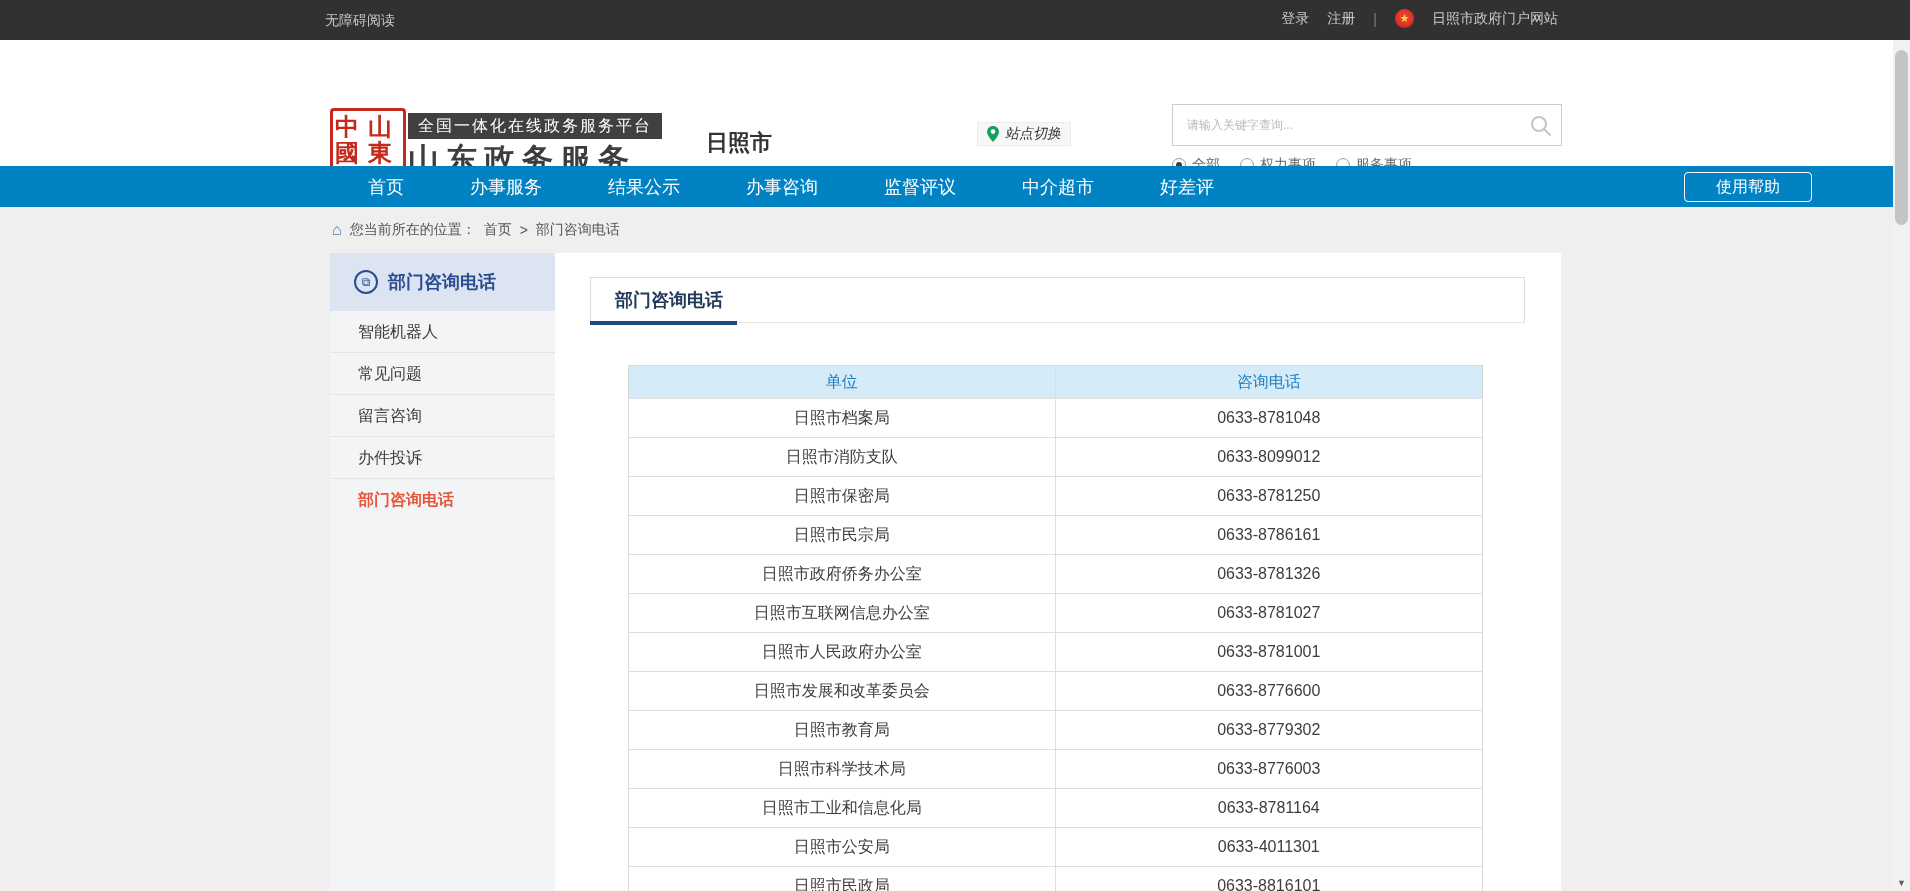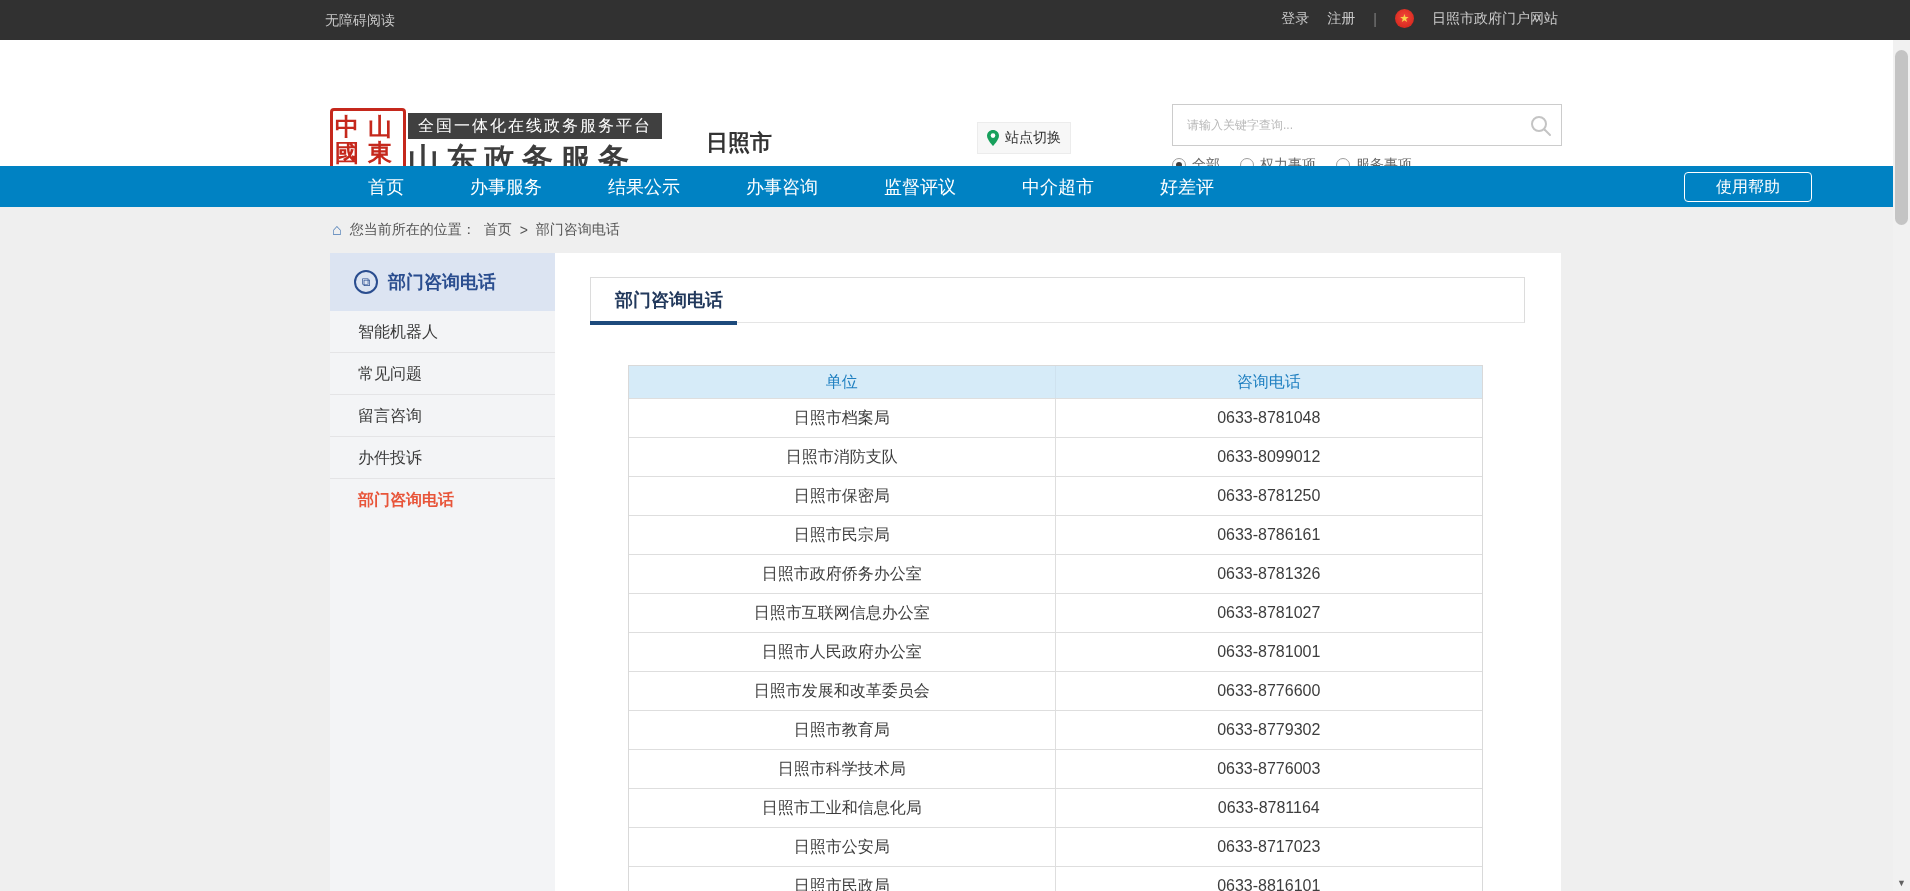--- a/index.html
+++ b/index.html
@@ -15,21 +15,21 @@
   .top-sep { color:#7d7d7d; }
   .emblem { width:19px; height:19px; border-radius:50%; background:radial-gradient(circle at 50% 42%, #f3473a 0%, #d92b21 70%); display:flex; align-items:center; justify-content:center; color:#f8d24a; font-size:11px; line-height:1; }
 
   
   .header { position:absolute; left:0; top:40px; width:1910px; height:126px; background:#ffffff; }
   .seal { position:absolute; left:330px; top:68px; width:76px; height:64px; border:3px solid #c5281c; border-radius:4px; color:#c5281c; display:grid; grid-template-columns:1fr 1fr; align-items:center; justify-items:center; font-weight:bold; font-size:24px; line-height:1.1; padding:2px; }
   .seal span { display:block; }
   .badge { position:absolute; left:408px; top:73px; height:26px; background:#404040; color:#ffffff; font-size:16px; line-height:26px; padding:0 10px; letter-spacing:2px; }
   .brand { position:absolute; left:408px; top:99px; font-size:31px; font-weight:bold; color:#3d3d3d; letter-spacing:7px; }
   .city { position:absolute; left:706px; top:88px; font-size:22px; font-weight:bold; color:#333333; }
-  .site-switch { position:absolute; left:977px; top:82px; width:94px; height:32px; background:#f7f7f7; border:1px solid #ececec; display:flex; align-items:center; justify-content:center; gap:6px; font-size:14px; color:#333; cursor:pointer; }
+  .site-switch { position:absolute; left:977px; top:82px; width:94px; height:24px; background:#f7f7f7; border:1px solid #ececec; display:flex; align-items:center; justify-content:center; gap:6px; font-size:14px; color:#333; cursor:pointer;font-style:italic; }
   .search-box { position:absolute; left:1172px; top:64px; width:390px; height:42px; border:1px solid #cccccc; background:#fff; }
   .search-box input { position:absolute; left:0; top:0; width:352px; height:40px; border:none; outline:none; padding:0 14px; font-size:12px; color:#8b5cf6; font-family:inherit; background:transparent; }
   .search-box input::placeholder { color:#b8b8b8; }
   .search-icon-btn { position:absolute; right:8px; top:9px; width:24px; height:24px; cursor:pointer; }
   .filters { position:absolute; left:1172px; top:116px; display:flex; align-items:center; gap:20px; }
   .filter { display:flex; align-items:center; gap:6px; cursor:pointer; }
   .radio { width:14px; height:14px; border:1px solid #9e9e9e; border-radius:50%; background:#fdfdfd; position:relative; }
   .radio.checked::after { content:""; position:absolute; left:3px; top:3px; width:6px; height:6px; border-radius:50%; background:#3f3f3f; }
   .filter-label { font-size:14px; color:#666; }
 
@@ -222,21 +222,21 @@
         <div class="trow">
           <div class="tcell c1">日照市科学技术局</div>
           <div class="tcell c2">0633-8776003</div>
         </div>
         <div class="trow">
           <div class="tcell c1">日照市工业和信息化局</div>
           <div class="tcell c2">0633-8781164</div>
         </div>
         <div class="trow">
           <div class="tcell c1">日照市公安局</div>
-          <div class="tcell c2">0633-8717023</div>
+          <div class="tcell c2">0633-4011301</div>
         </div>
         <div class="trow">
           <div class="tcell c1">日照市民政局</div>
           <div class="tcell c2">0633-8816101</div>
         </div>
       </div>
   </div>
 
   <div class="scrollbar">
     <div class="sb-thumb"></div>

